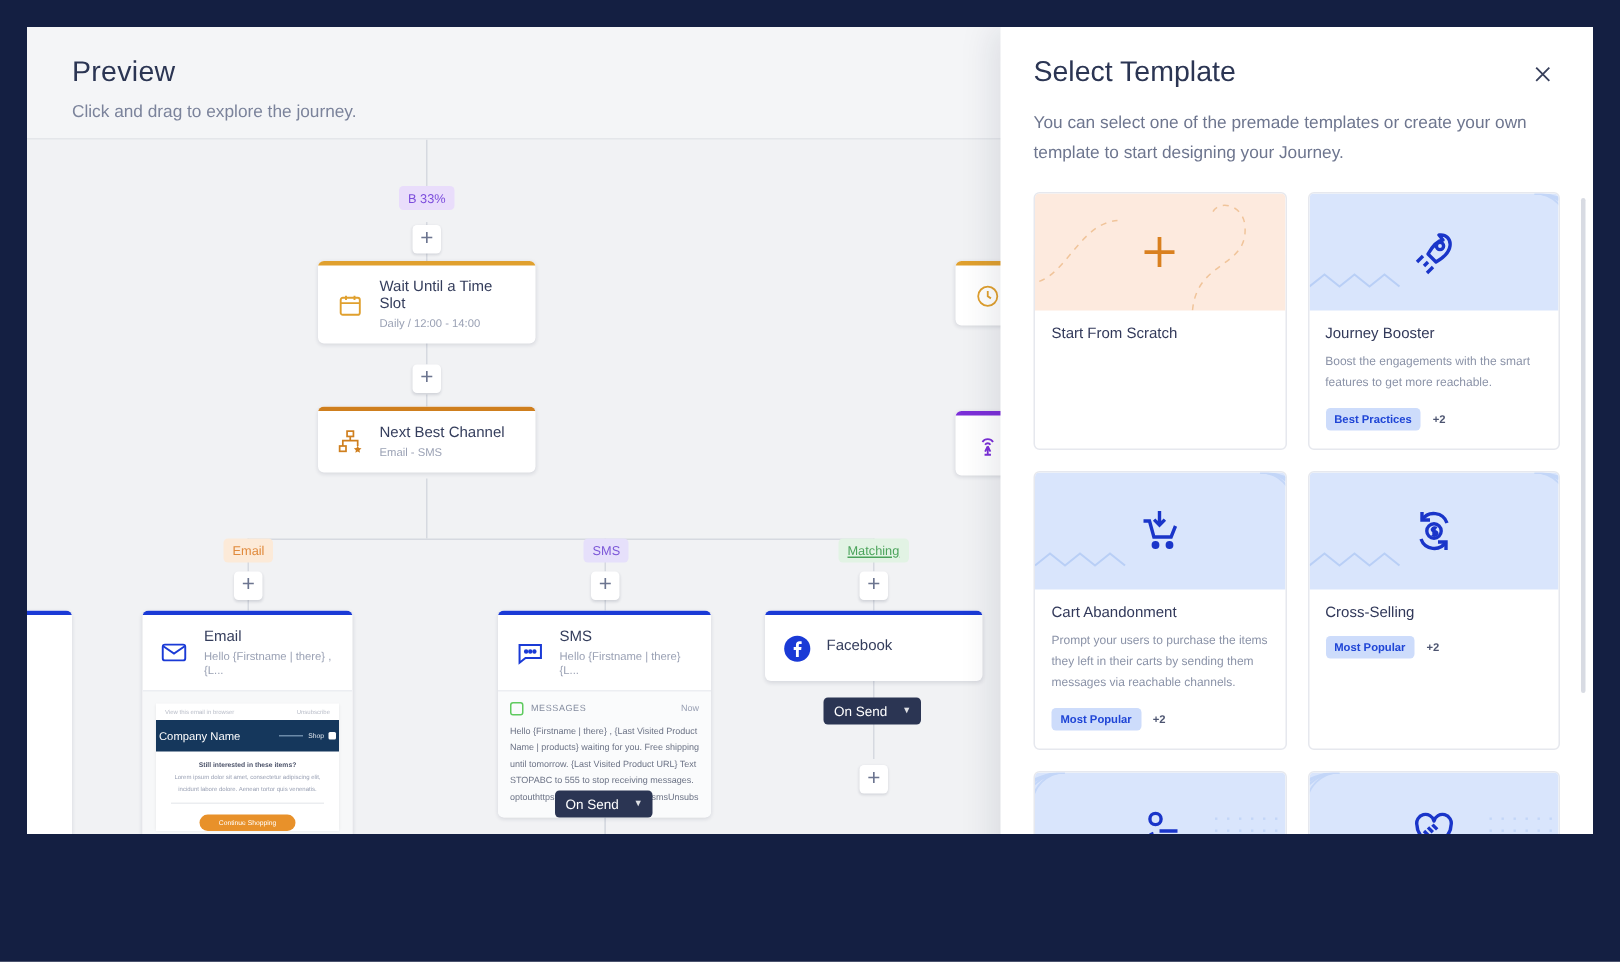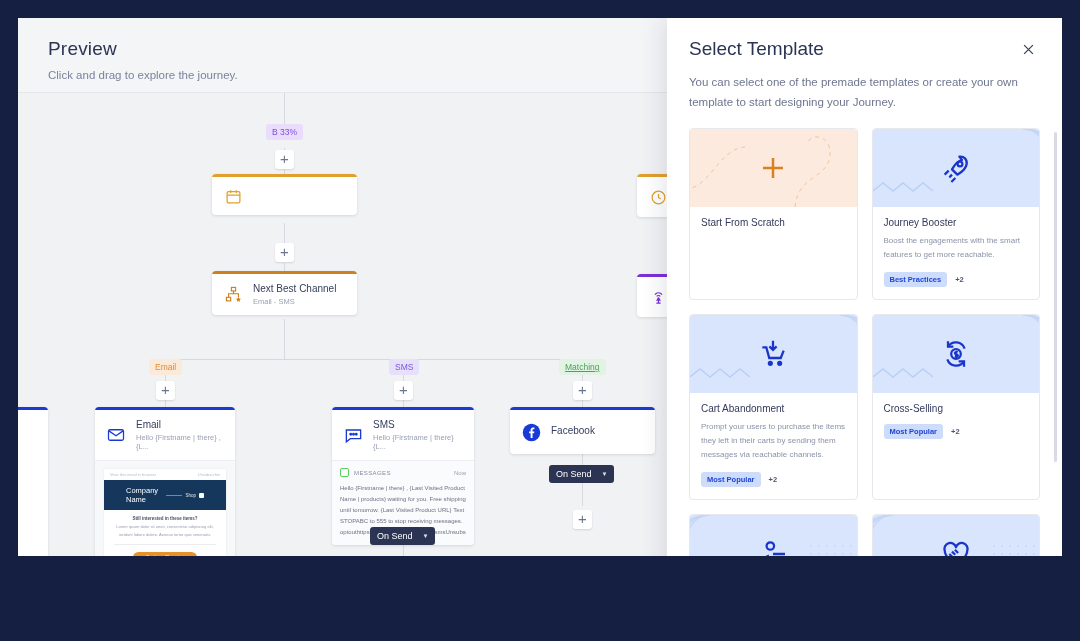--- a/index.html
+++ b/index.html
@@ -93,21 +93,21 @@
   .msg-hdr { display:flex; align-items:center; gap:5px; margin-bottom:6px; }
   .msg-hdr .mlbl { font-size: 6px; color: #848c9f; letter-spacing:.4px; }
   .msg-hdr .mnow { font-size: 6px; color: #9aa1b4; margin-left:auto; }
   .msg-body { font-size: 6px; line-height: 1.85; color: #6b7285; word-break: break-word; }
   .msg-ic { width: 9px; height: 9px; border: 1.2px solid #5fca5f; border-radius: 2px; }
 
   
   .emailprev { background: #f7f8f9; padding: 8px 9px 10px; border-top: 1px solid #eceef2; }
   .mail-card { background: #fff; box-shadow: 0 0 2px rgba(0,0,0,.08); }
   .mail-pretext { font-size:4px; color:#b9bdc8; padding:3px 6px; display:flex; justify-content:space-between;}
-  .mail-bar { background: #15375c; padding: 6px 22px; display: flex; align-items: center; }
+  .mail-bar { background: #15375c; padding: 6px 2px; display: flex; align-items: center; }
   .mail-bar .cn { color: #fff; font-size: 7.5px; }
   .mail-bar .rt { margin-left: auto; display:flex; align-items:center; gap:3px;}
   .mail-bar .rt .ln { width: 16px; height: 1px; background: #6b8aa8; }
   .mail-bar .rt .shop { color:#dfe6ee; font-size:4.5px; }
   .mail-bar .rt .sq { width: 5px; height: 5px; background:#fff; border-radius:1px;}
   .mail-h { text-align:center; font-size:4.5px; color:#4a5168; padding:6px 10px 2px; font-weight:600;}
   .mail-p { text-align:center; font-size:4px; color:#9aa1b4; padding:0 10px; line-height:1.9;}
   .mail-sep { height:1px; background:#ebedf0; margin:6px 10px 0; }
   .mail-btn { margin: 7px auto 9px; width: 64px; height: 11px; background:#e8912a; border-radius:6px;
               color:#fff; font-size:4.5px; display:flex; align-items:center; justify-content:center;}
@@ -218,20 +218,24 @@
 
       <div class="node" style="left:194px; top:81px; width:145px;">
         <div class="node-top" style="background:#e0a02e;"></div>
         <div class="node-body">
           <span class="node-ic">
             <svg width="17" height="17" viewBox="0 0 24 24" fill="none" stroke="#e0a02e" stroke-width="1.8">
               <rect x="3" y="5" width="18" height="16" rx="2"></rect>
                 <path d="M3 10h18M8 3v4M16 3v4"></path>
             </svg>
           </span>
+          <div class="node-txt">
+            <div class="t1">Wait Until a Time Slot</div>
+            <div class="t2">Daily / 12:00 - 14:00</div>
+          </div>
         </div>
       </div>
 
       <div class="plus" style="left:257px; top:150px;">+</div>
 
       <div class="node" style="left:194px; top:178px; width:145px;">
         <div class="node-top" style="background:#cf7f1e;"></div>
         <div class="node-body">
           <span class="node-ic">
             <svg width="17" height="17" viewBox="0 0 24 24" fill="none" stroke="#cf7f1e" stroke-width="1.6">

